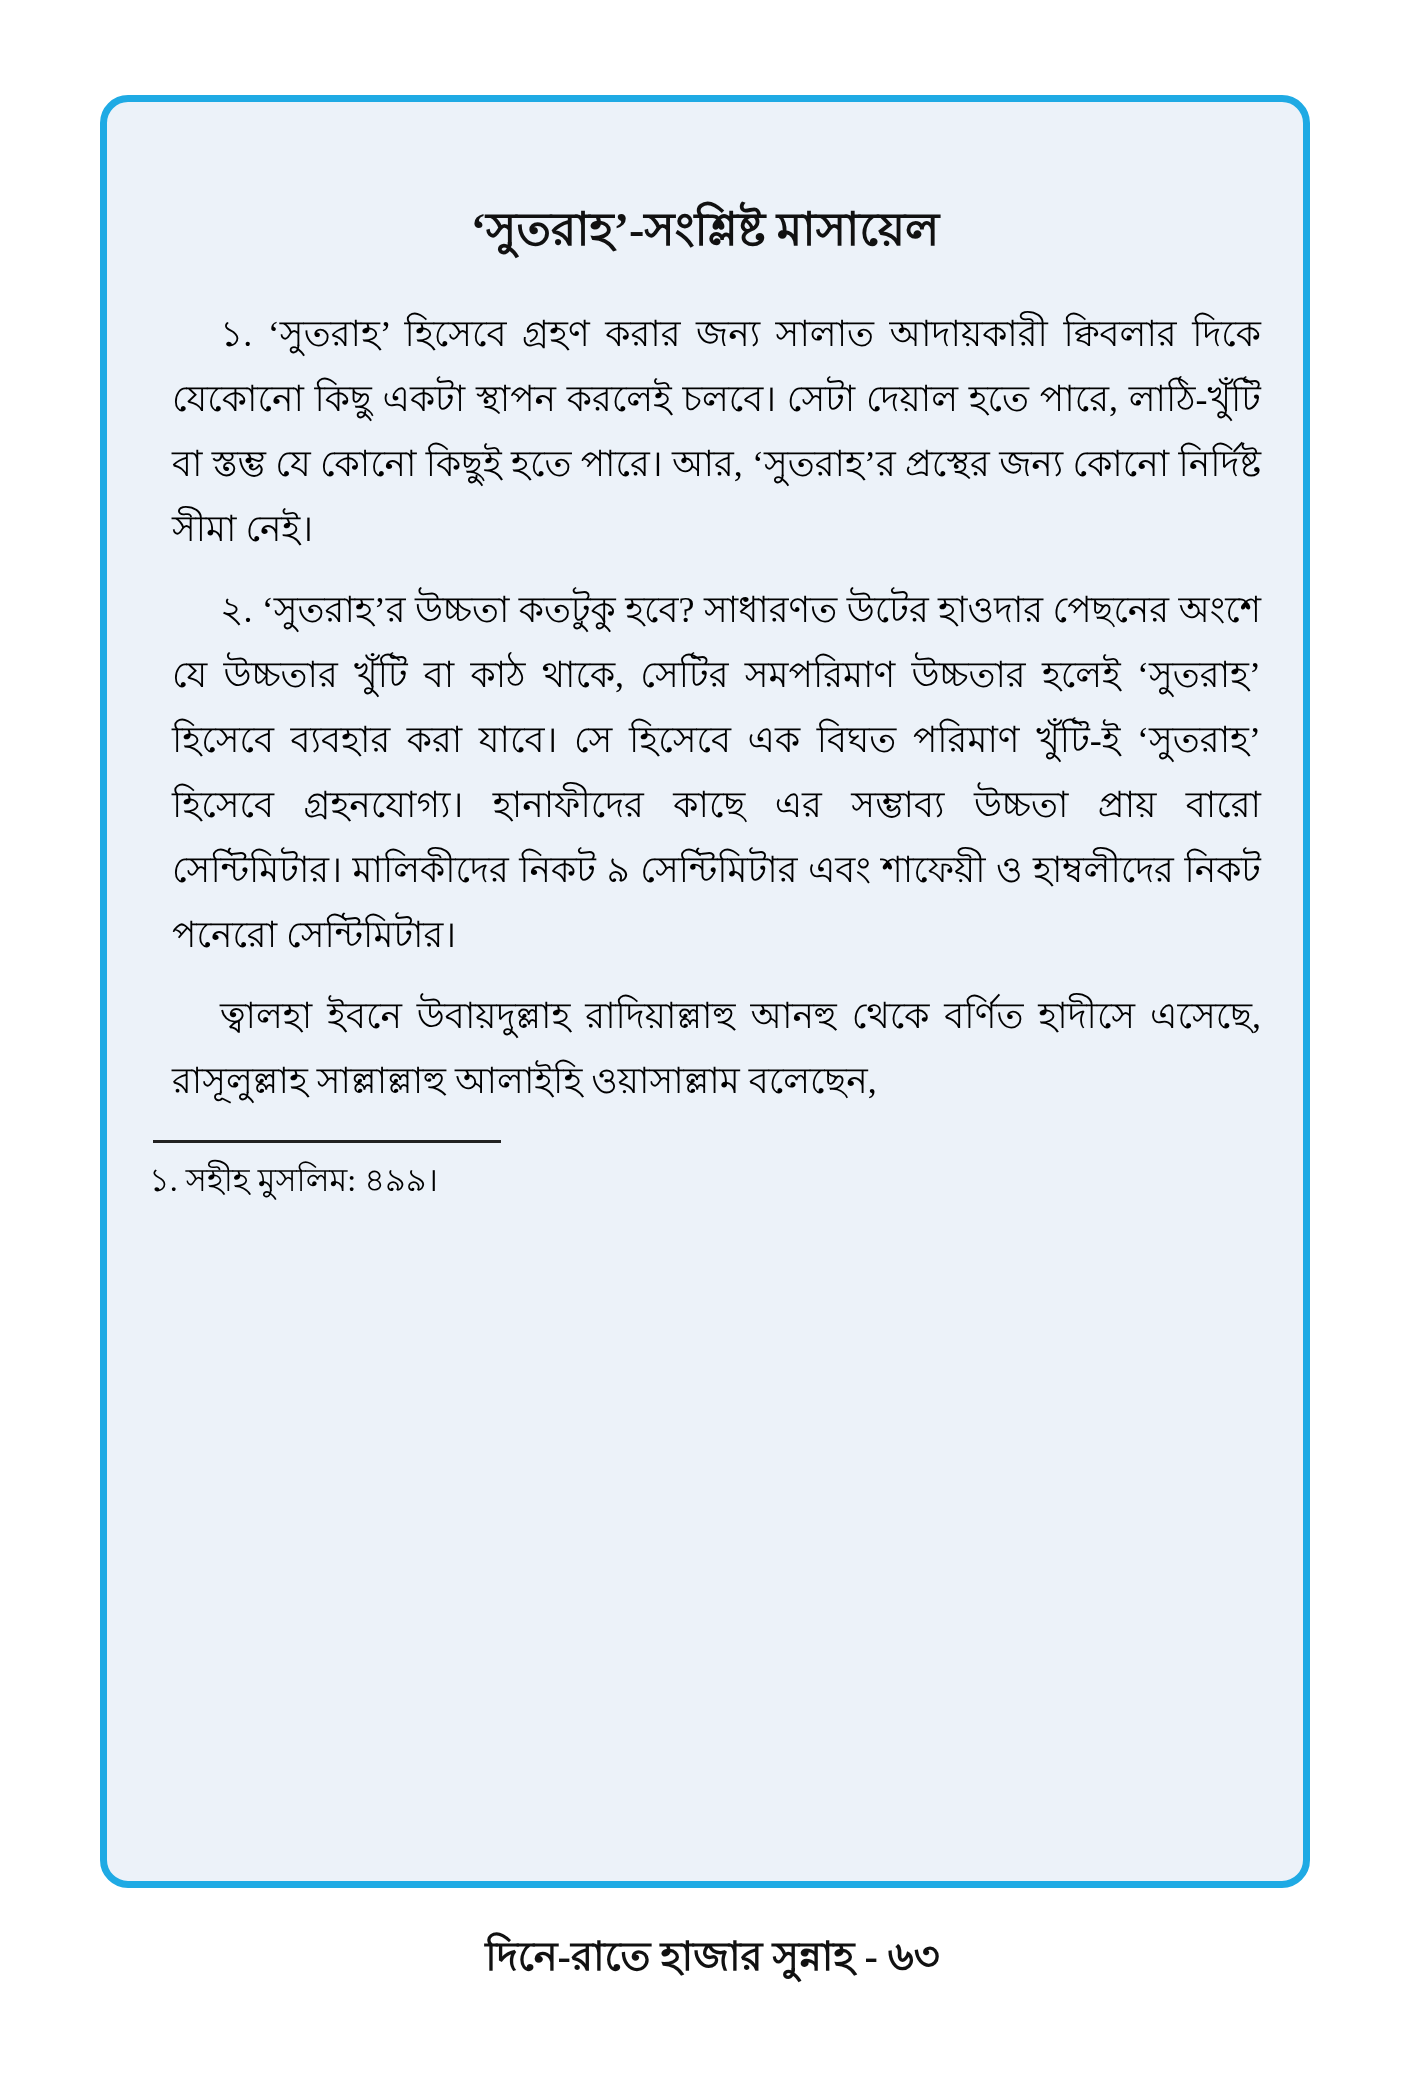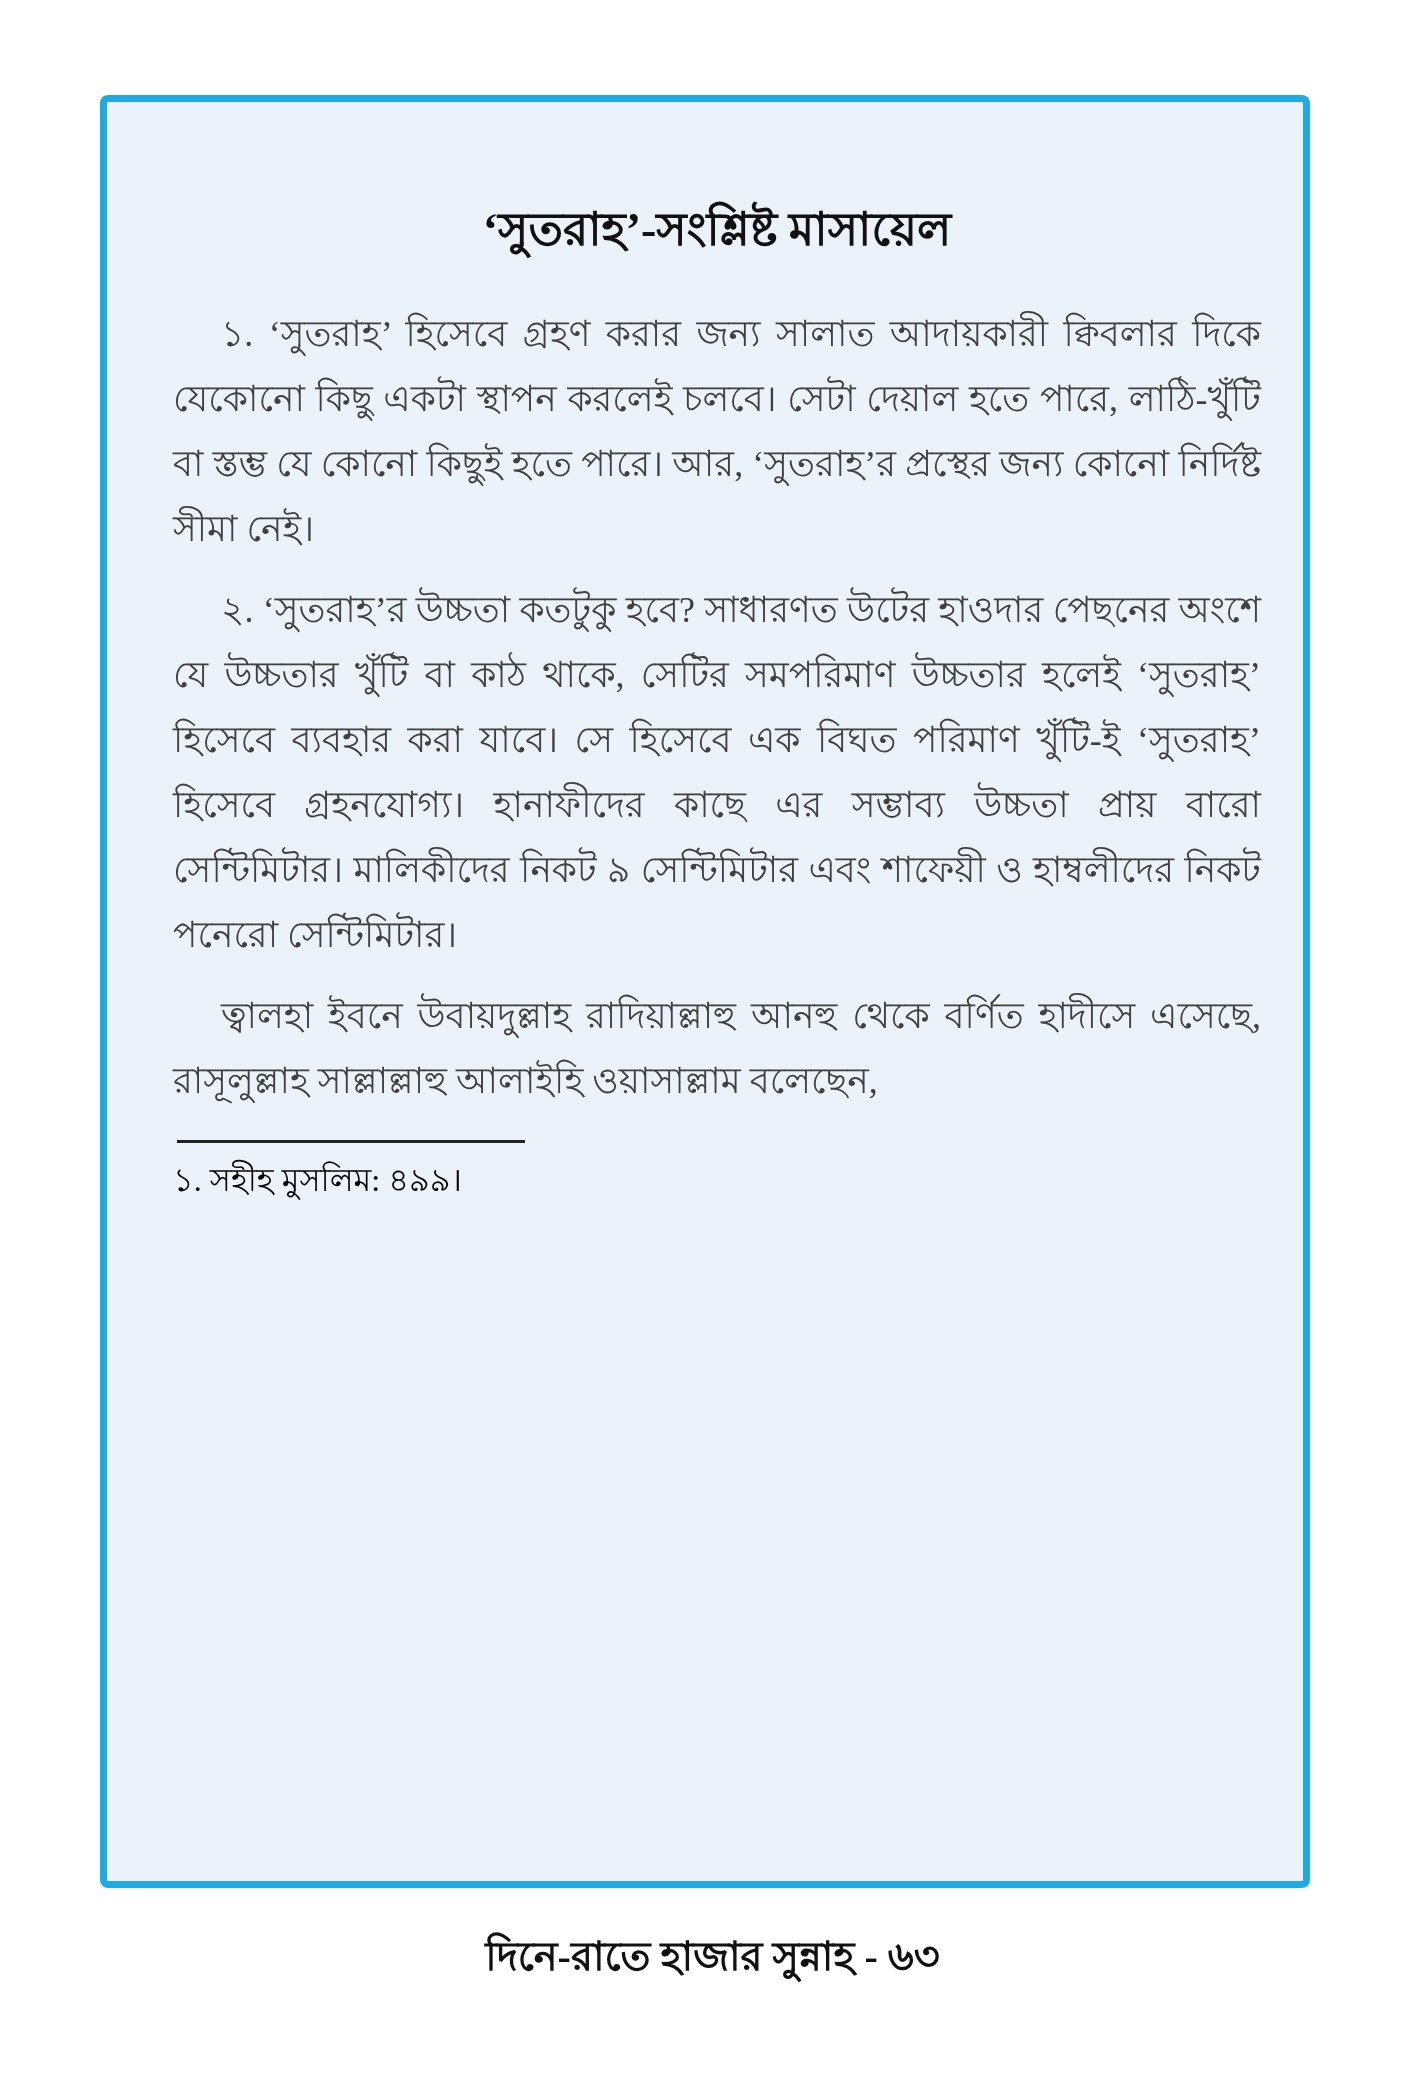--- a/index.html
+++ b/index.html
@@ -14,38 +14,39 @@
     overflow: hidden;
   }
   .content-box {
     position: absolute;
     left: 100px;
     top: 95px;
     width: 1210px;
     height: 1793px;
     background: #ecf2f9;
     border: 7px solid #1faae4;
-    border-radius: 8px;
-    padding: 98px 42px 0 66px;
+    border-radius: 28px;
+    padding: 98px 42px 0 42px;
   }
   .page-title {
     text-align: center;
     font-size: 46px;
     font-weight: bold;
     line-height: 60px;
     margin-bottom: 42px;
     color: #111111;
   }
   .body-para {
     font-size: 36px;
     line-height: 65px;
     text-align: justify;
     text-indent: 48px;
     margin-bottom: 16px;
-    color: #404040;
+    color: #000000;
+    margin-left: 23px;
   }
   .body-para.no-gap { margin-bottom: 8px; }
   .arabic-para {
     direction: rtl;
     font-family: "DejaVu Sans", sans-serif;
     font-size: 40px;
     line-height: 96px;
     text-align: justify;
     margin: 22px 0 18px 0;
     color: #111111;

